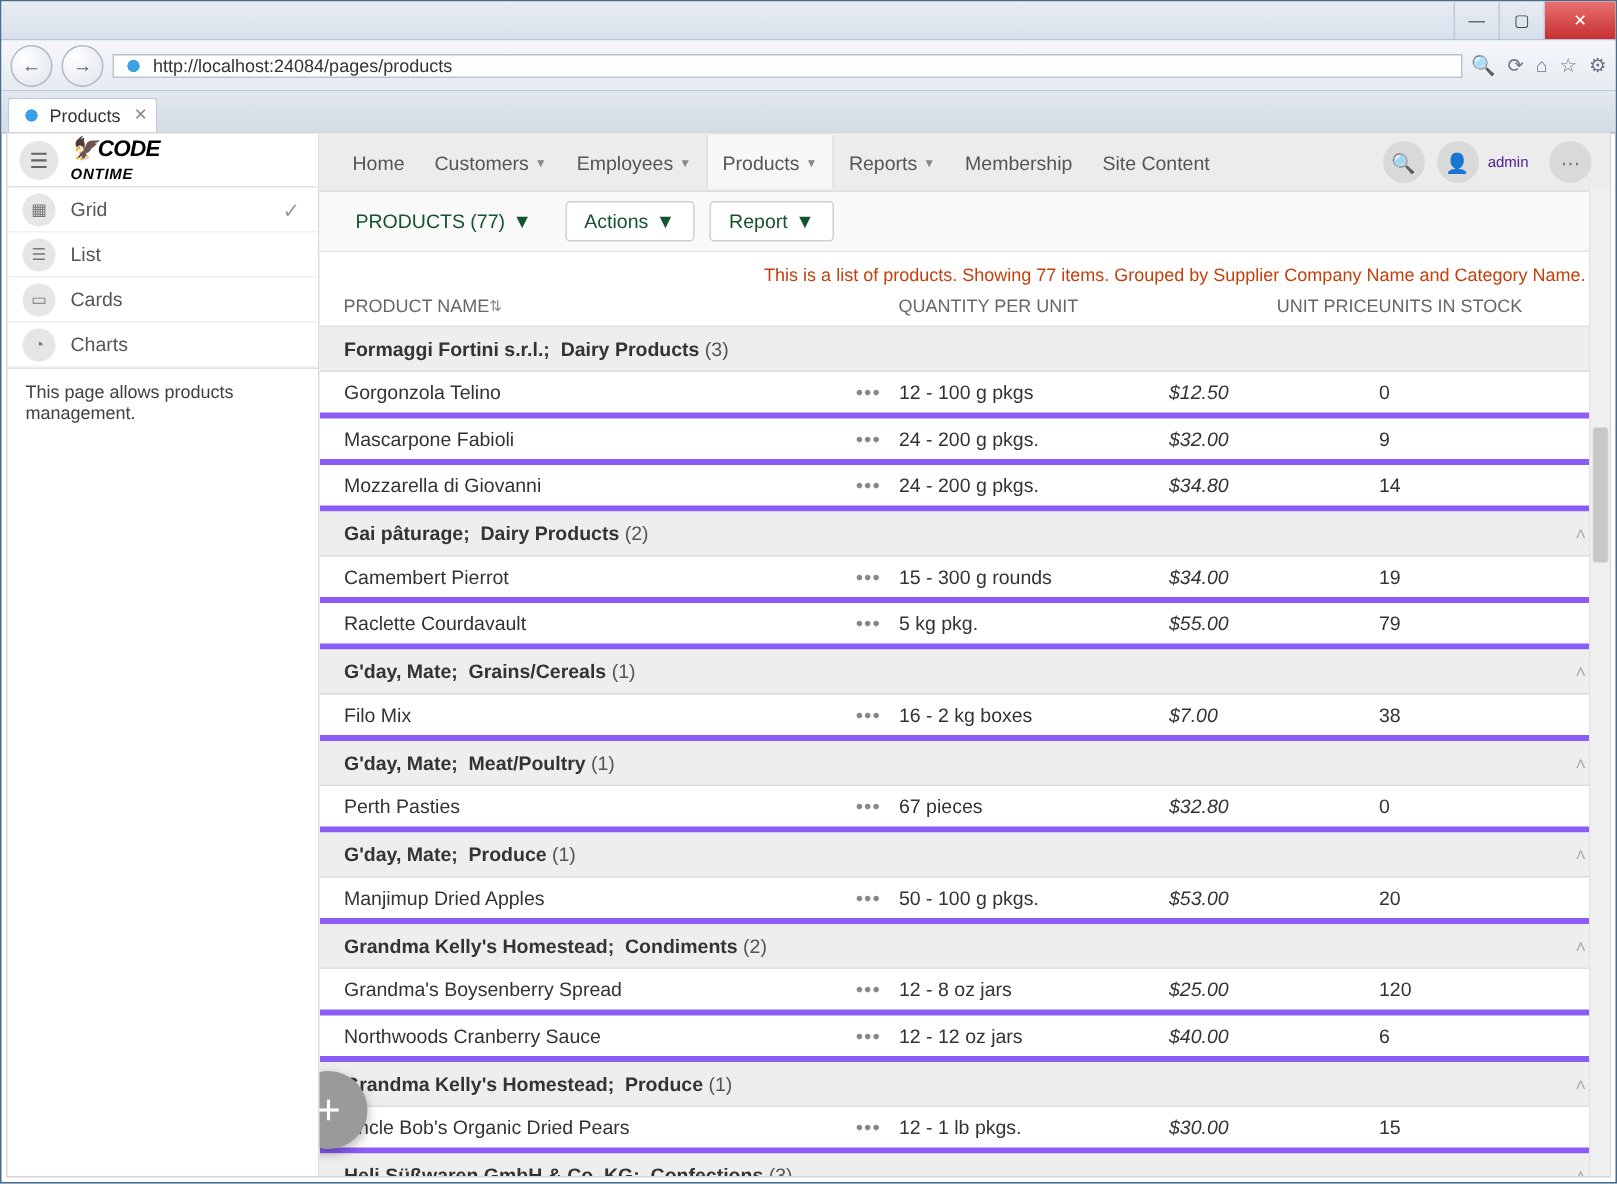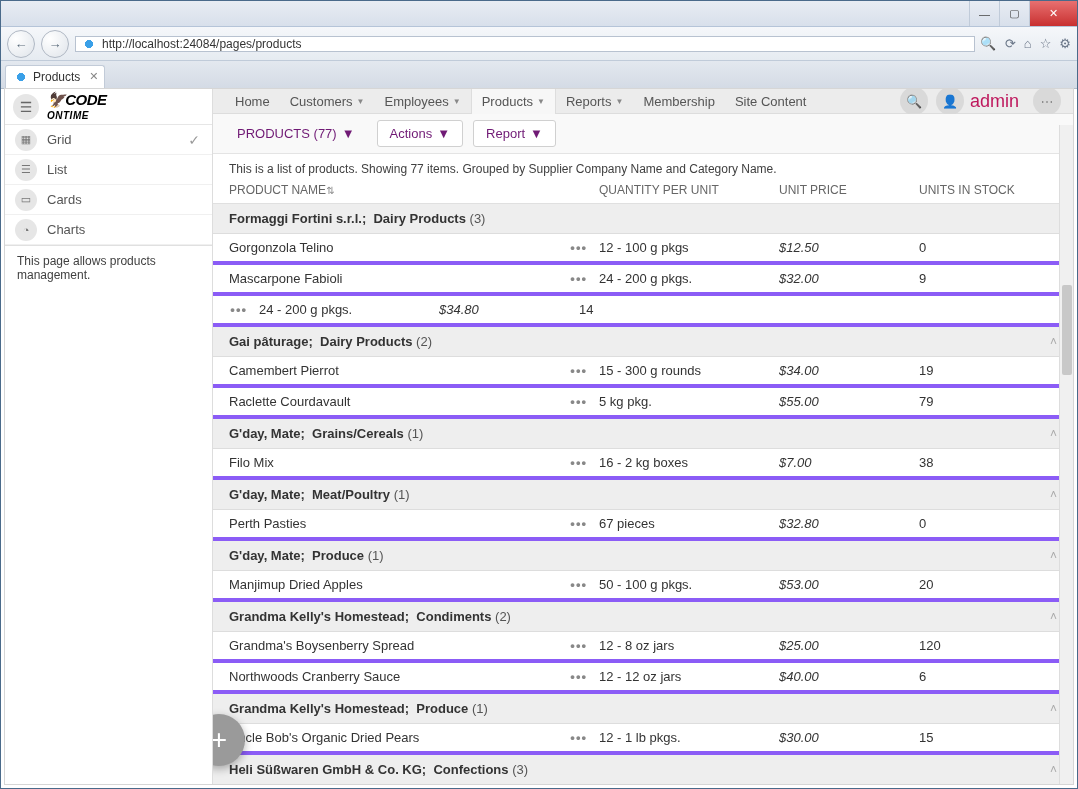--- a/index.html
+++ b/index.html
@@ -27,37 +27,37 @@
 .logo-row { height:36px; display:flex; align-items:center; padding:0 8px; border-bottom:1px solid #e6e6e6; gap:8px; }
 .burger { width:26px; height:26px; border-radius:50%; background:#e6e6e6; display:flex; align-items:center; justify-content:center; color:#666; font-size:14px; }
 .logo { font-weight:bold; font-style:italic; font-size:14px; letter-spacing:-.5px; line-height:1; }
 .logo .ontime { font-size:10px; letter-spacing:.5px; }
 .side-item { height:30px; display:flex; align-items:center; padding:0 10px; gap:10px; font-size:13px; color:#555; border-bottom:1px solid #f0f0f0; position:relative; cursor:default; }
 .side-item .sicon { width:22px; height:22px; border-radius:50%; background:#e6e6e6; display:flex; align-items:center; justify-content:center; font-size:11px; color:#777; }
 .side-item.grid .check { position:absolute; right:12px; color:#999; font-size:14px; }
 .side-desc { padding:8px 12px; font-size:12px; color:#404040; border-top:1px solid #e0e0e0; }
 
 .main { flex:1; display:flex; flex-direction:column; overflow:hidden; position:relative; }
-.topnav { height:25px; background:#ececec; display:flex; align-items:center; padding:12px 12px; border-bottom:1px solid #ddd;justify-content:flex-end; }
+.topnav { height:39px; background:#ececec; display:flex; align-items:center; padding:12px 12px; border-bottom:1px solid #ddd;justify-content:flex-end; }
 .topnav .nitem { padding:0 10px; height:36px; display:flex; align-items:center; font-size:13px; color:#555; gap:4px; cursor:default; }
 .topnav .nitem.active { background:#f7f7f7; border-left:1px solid #ddd; border-right:1px solid #ddd; }
 .topnav .caret { font-size:8px; color:#888; }
 .topnav .spacer { flex:1; }
 .topnav .ricon { width:28px; height:28px; border-radius:50%; background:#d9d9d9; display:flex; align-items:center; justify-content:center; color:#777; margin-left:8px; font-size:13px; }
-.topnav .uname { font-size:18px; color:#be185d; margin:0 6px; }
+.topnav .uname { font-size:10px; color:#4c1d95; margin:0 6px; }
 
 .toolbar { height:40px; background:#f9f9f9; display:flex; align-items:center; padding:0 12px; gap:10px; border-bottom:1px solid #e4e4e4; }
-.tbtn { background:#fff; border:1px solid #d0d0d0; border-radius:3px; padding:5px 12px; font-size:13px; color:#701a75; display:flex; align-items:flex-end; gap:5px; cursor:default; }
+.tbtn { background:#fff; border:1px solid #d0d0d0; border-radius:3px; padding:5px 12px; font-size:13px; color:#14532d; display:flex; align-items:flex-end; gap:5px; cursor:default; }
 .tbtn.nobord { border:none; background:transparent; font-weight:500; }
 
-.grid-desc { padding:8px 16px 4px; font-size:12px; color:#404040; }
+.grid-desc { padding:8px 16px 4px; font-size:12px; color:#c2410c;text-align:right; }
 .grid-head { display:flex; padding:3px 16px 6px; font-size:12px; color:#666; border-bottom:1px solid #e0e0e0; }
 .col-name { flex:0 0 370px; display:flex; align-items:center; gap:0; }
 .col-qty  { flex:0 0 180px; }
-.col-price{ flex:0 0 140px; }
+.col-price{ flex:0 0 140px;text-align:right; }
 .col-stock{ flex:1; }
 .sort-ic { font-size:10px; color:#888; }
 
 .grid-body { flex:1; overflow-y:auto; }
 .ghead { background:#eeeeee; padding:7px 16px; font-size:13px; color:#333; display:flex; align-items:center; justify-content:space-between; border-bottom:1px solid #ddd; }
 .ghead .gtxt { font-weight:bold; }
 .ghead .gcnt { font-weight:normal; color:#555; }
 .ghead .gcoll { color:#aaa; font-size:12px; cursor:default; }
 .row { display:flex; padding:6px 16px; font-size:13px; color:#333; border-bottom:4px solid #8b5cf6; align-items:center; cursor:default; }
 .row .rdots { flex:0 0 30px; text-align:right; padding-right:12px; color:#888; letter-spacing:1px; font-weight:bold; cursor:default; }
@@ -205,20 +205,21 @@
           <span class="rstock">0</span>
         </div>
         <div class="row">
           <span class="rname">Mascarpone Fabioli</span>
           <span class="rdots">•••</span>
           <span class="rqty">24 - 200 g pkgs.</span>
           <span class="rprice">$32.00</span>
           <span class="rstock">9</span>
         </div>
         <div class="row">
+          <span class="rname">Mozzarella di Giovanni</span>
           <span class="rdots">•••</span>
           <span class="rqty">24 - 200 g pkgs.</span>
           <span class="rprice">$34.80</span>
           <span class="rstock">14</span>
         </div>
         <div class="ghead">
           <span class="gtxt">Gai pâturage;&nbsp;&nbsp;Dairy Products <span class="gcnt">(2)</span></span>
           <span class="gcoll">˄</span>
         </div>
         <div class="row">

